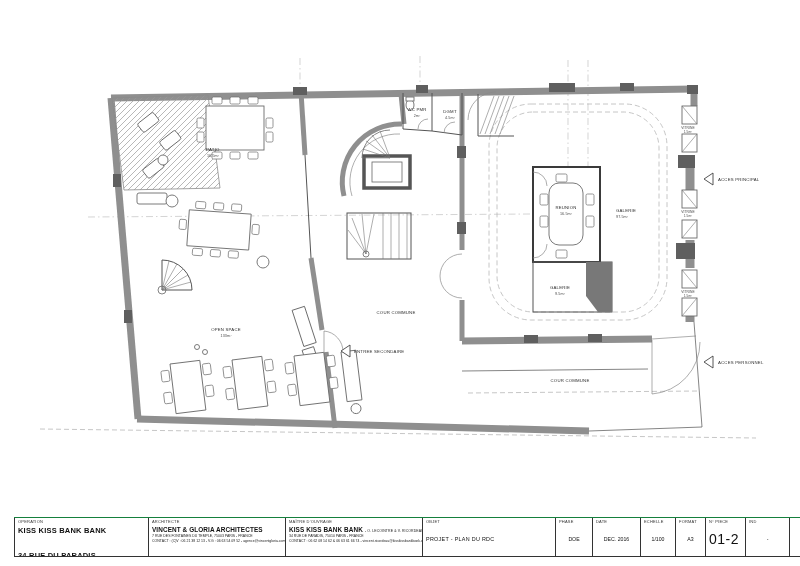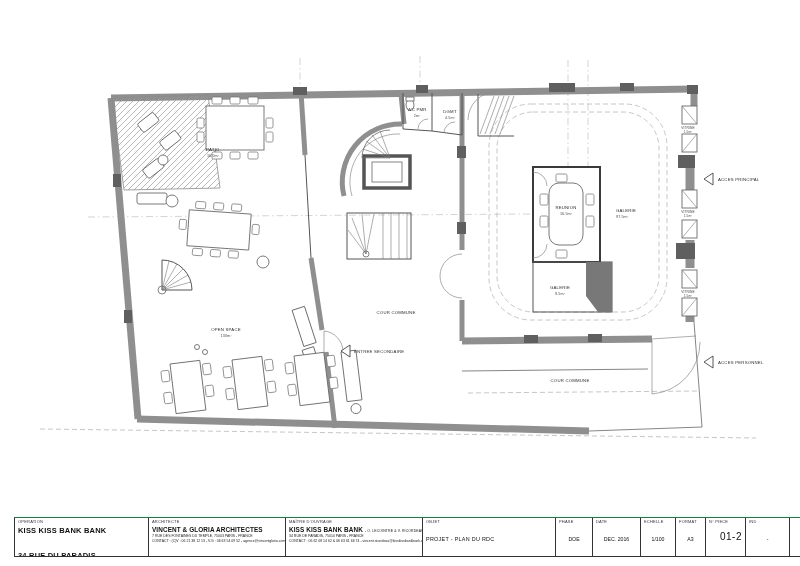--- a/index.html
+++ b/index.html
@@ -27,21 +27,21 @@
           border-top:1px solid #15803d;border-bottom:1px solid #333;padding-left:16px;}
   .tb-cell{position:absolute;top:0;bottom:0;border-left:1px solid #333;box-sizing:border-box;padding:1px 3px;overflow:hidden;}
   .tb-cell:last-child{border-right:1px solid #333;}
   .tb-head{font-size:4px;color:#333;letter-spacing:.2px;}
   .tb-big{font-size:7.5px;font-weight:bold;color:#111;line-height:1.15;margin-top:3px;letter-spacing:.2px;}
   .tb-name{font-size:6.4px;font-weight:bold;color:#111;margin-top:2px;letter-spacing:.1px;white-space:nowrap;}
   .tb-sub{font-size:3.5px;color:#222;margin-top:1px;white-space:nowrap;}
   .tb-inline-sub{font-size:3.5px;font-weight:normal;color:#222;}
   .tb-val{font-size:5.2px;color:#111;text-align:center;margin-top:12px;}
   .tb-objet{font-size:5.4px;color:#111;margin-top:12px;letter-spacing:.3px;}
-  .tb-piece{font-size:10px;color:#111;text-align:right;margin-top:7px;letter-spacing:.5px;}
+  .tb-piece{font-size:14px;color:#111;text-align:left;margin-top:7px;letter-spacing:.5px;}
 </style>
 </head>
 <body>
 
 <svg width="800" height="517" viewBox="0 0 800 517" style="position:absolute;left:0;top:0;">
   <defs>
     <pattern id="hatch" width="6" height="6" patternUnits="userSpaceOnUse" patternTransform="rotate(0)">
       <path d="M0,6 L6,0" stroke="#9a9a9a" stroke-width=".7"></path>
     </pattern>
   </defs>

